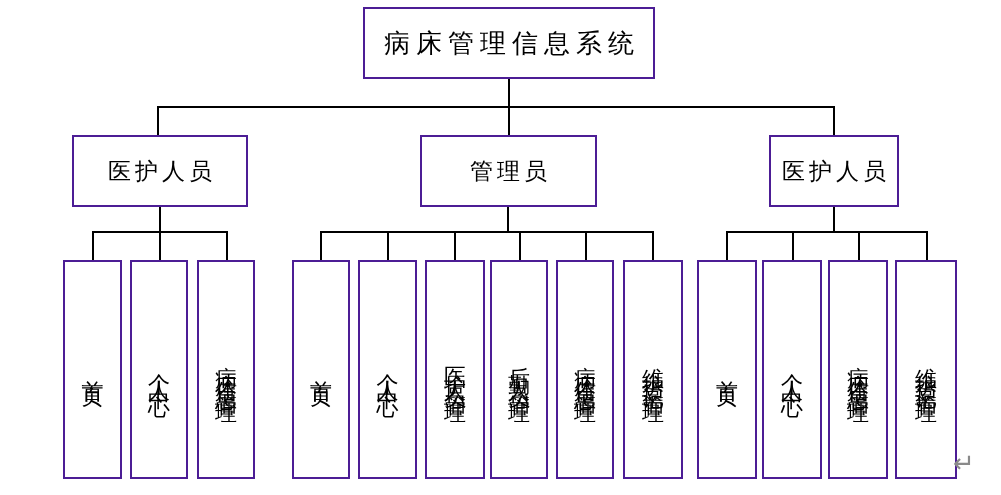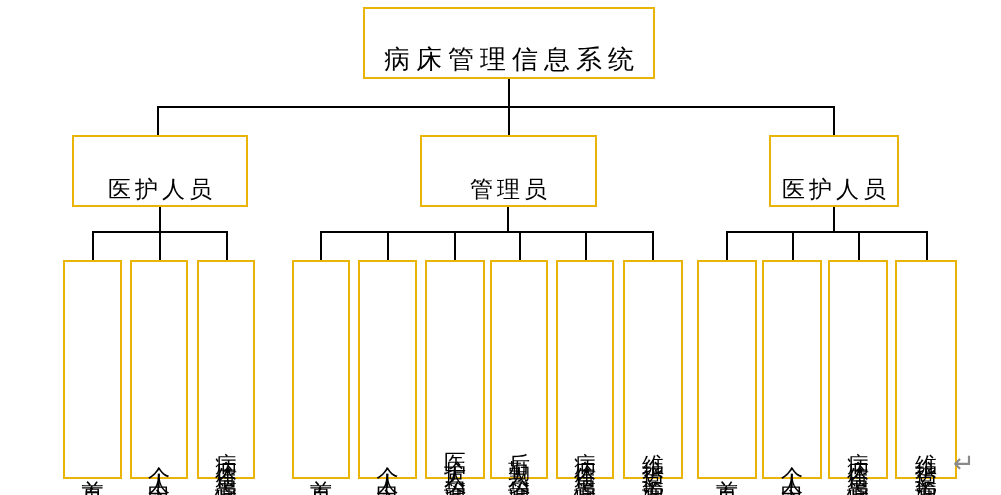--- a/index.html
+++ b/index.html
@@ -12,24 +12,24 @@
     width: 1001px;
     height: 495px;
     background: #ffffff;
     overflow: hidden;
     font-family: "Liberation Serif", "DejaVu Serif", serif;
     color: #000000;
   }
   .box {
     position: absolute;
     box-sizing: border-box;
-    border: 2px solid #eab308;
+    border: 2px solid #4c1d95;
     background: #ffffff;
     display: flex;
-    align-items: flex-end;
+    align-items: center;
     justify-content: center;
   }
   .lvl1 { top: 7px; height: 72px; }
   .lvl2 { top: 135px; height: 72px; }
   .lvl3 { top: 260px; height: 219px; }
   .root-label {
     font-size: 26px;
     letter-spacing: 6px;
     text-indent: 6px;
     white-space: nowrap;

